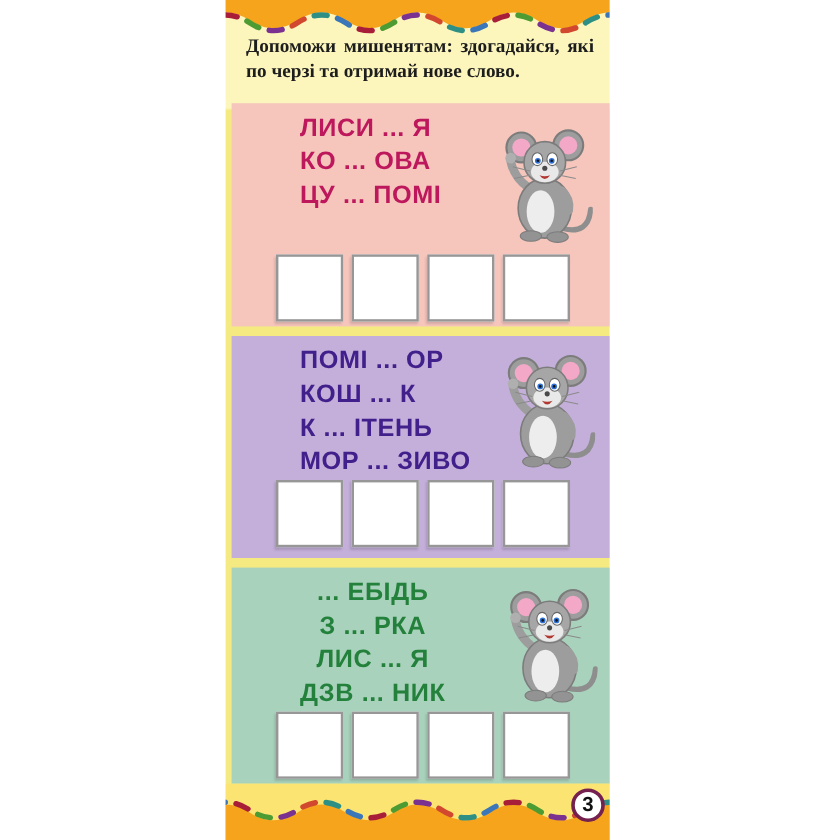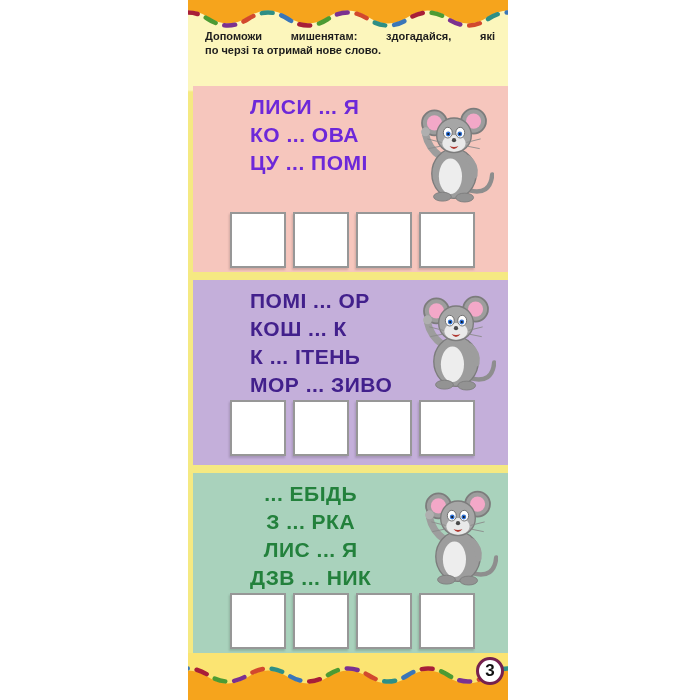--- a/index.html
+++ b/index.html
@@ -4,21 +4,21 @@
 <style>
   html,body{margin:0;padding:0;background:#ffffff;}
   .stage{position:relative;width:700px;height:700px;background:#fff;overflow:hidden;
          font-family:"Liberation Sans","DejaVu Sans",sans-serif;}
   
   .sheet{position:absolute;left:188px;top:0;width:320px;height:700px;
          background:linear-gradient(180deg,#FCF6BC 0px,#FCF6BC 90px,#F5E982 92px,#F5E982 653px,#FBE472 655px,#FBE472 700px);}
   .wave-top{position:absolute;left:0;top:0;width:320px;height:34px;display:block;}
   .wave-bottom{position:absolute;left:0;bottom:0;width:320px;height:47px;display:block;}
   .instruction{position:absolute;left:17px;top:29px;width:290px;
-               font-size:11px;font-weight:bold;color:#1d1d1d;line-height:1.3;}
+               font-size:16px;font-weight:bold;color:#1d1d1d;line-height:1.3;font-family:Liberation Serif, serif;}
   .instruction .jline{text-align:justify;text-align-last:justify;}
   .instruction .lline{text-align:left;}
   .section{position:absolute;left:5px;width:315px;}
   .sec-0{top:86px;height:186px;}
   .sec-1{top:280px;height:185px;}
   .sec-2{top:473px;height:180px;}
   .words{position:absolute;left:57px;top:7px;font-size:21px;font-weight:bold;
          letter-spacing:.5px;line-height:28px;white-space:nowrap;}
   .boxes{position:absolute;left:37px;display:flex;gap:7px;}
   .sec-0 .boxes{top:126px;}
@@ -82,21 +82,21 @@
         <path stroke-dashoffset="-80" d="M-20,19 q20,-13 40,0 t40,0 t40,0 t40,0 t40,0 t40,0 t40,0 t40,0 t40,0" stroke="#D2482E"></path>
         <path stroke-dashoffset="-100" d="M-20,19 q20,-13 40,0 t40,0 t40,0 t40,0 t40,0 t40,0 t40,0 t40,0 t40,0" stroke="#2E8F85"></path>
       </g>
     </svg>
 
     <div class="instruction">
       <div class="jline">Допоможи мишенятам: здогадайся, які</div>
       <div class="lline">по черзі та отримай нове слово.</div>
     </div>
 
-    <div class="section sec-0" style="background: rgb(246, 198, 189); color: #6d28d9;">
+    <div class="section sec-0" style="background: rgb(246, 198, 189); color: #be185d;">
       <div class="words">
         <div>ЛИСИ ... Я</div>
         <div>КО ... ОВА</div>
         <div>ЦУ ... ПОМІ</div>
       </div>
       <svg class="mouse" viewBox="0 0 90 110">
           <use href="#mouse-shape"></use>
         </svg>
       <div class="boxes">
         <div class="sticker-box"></div>

